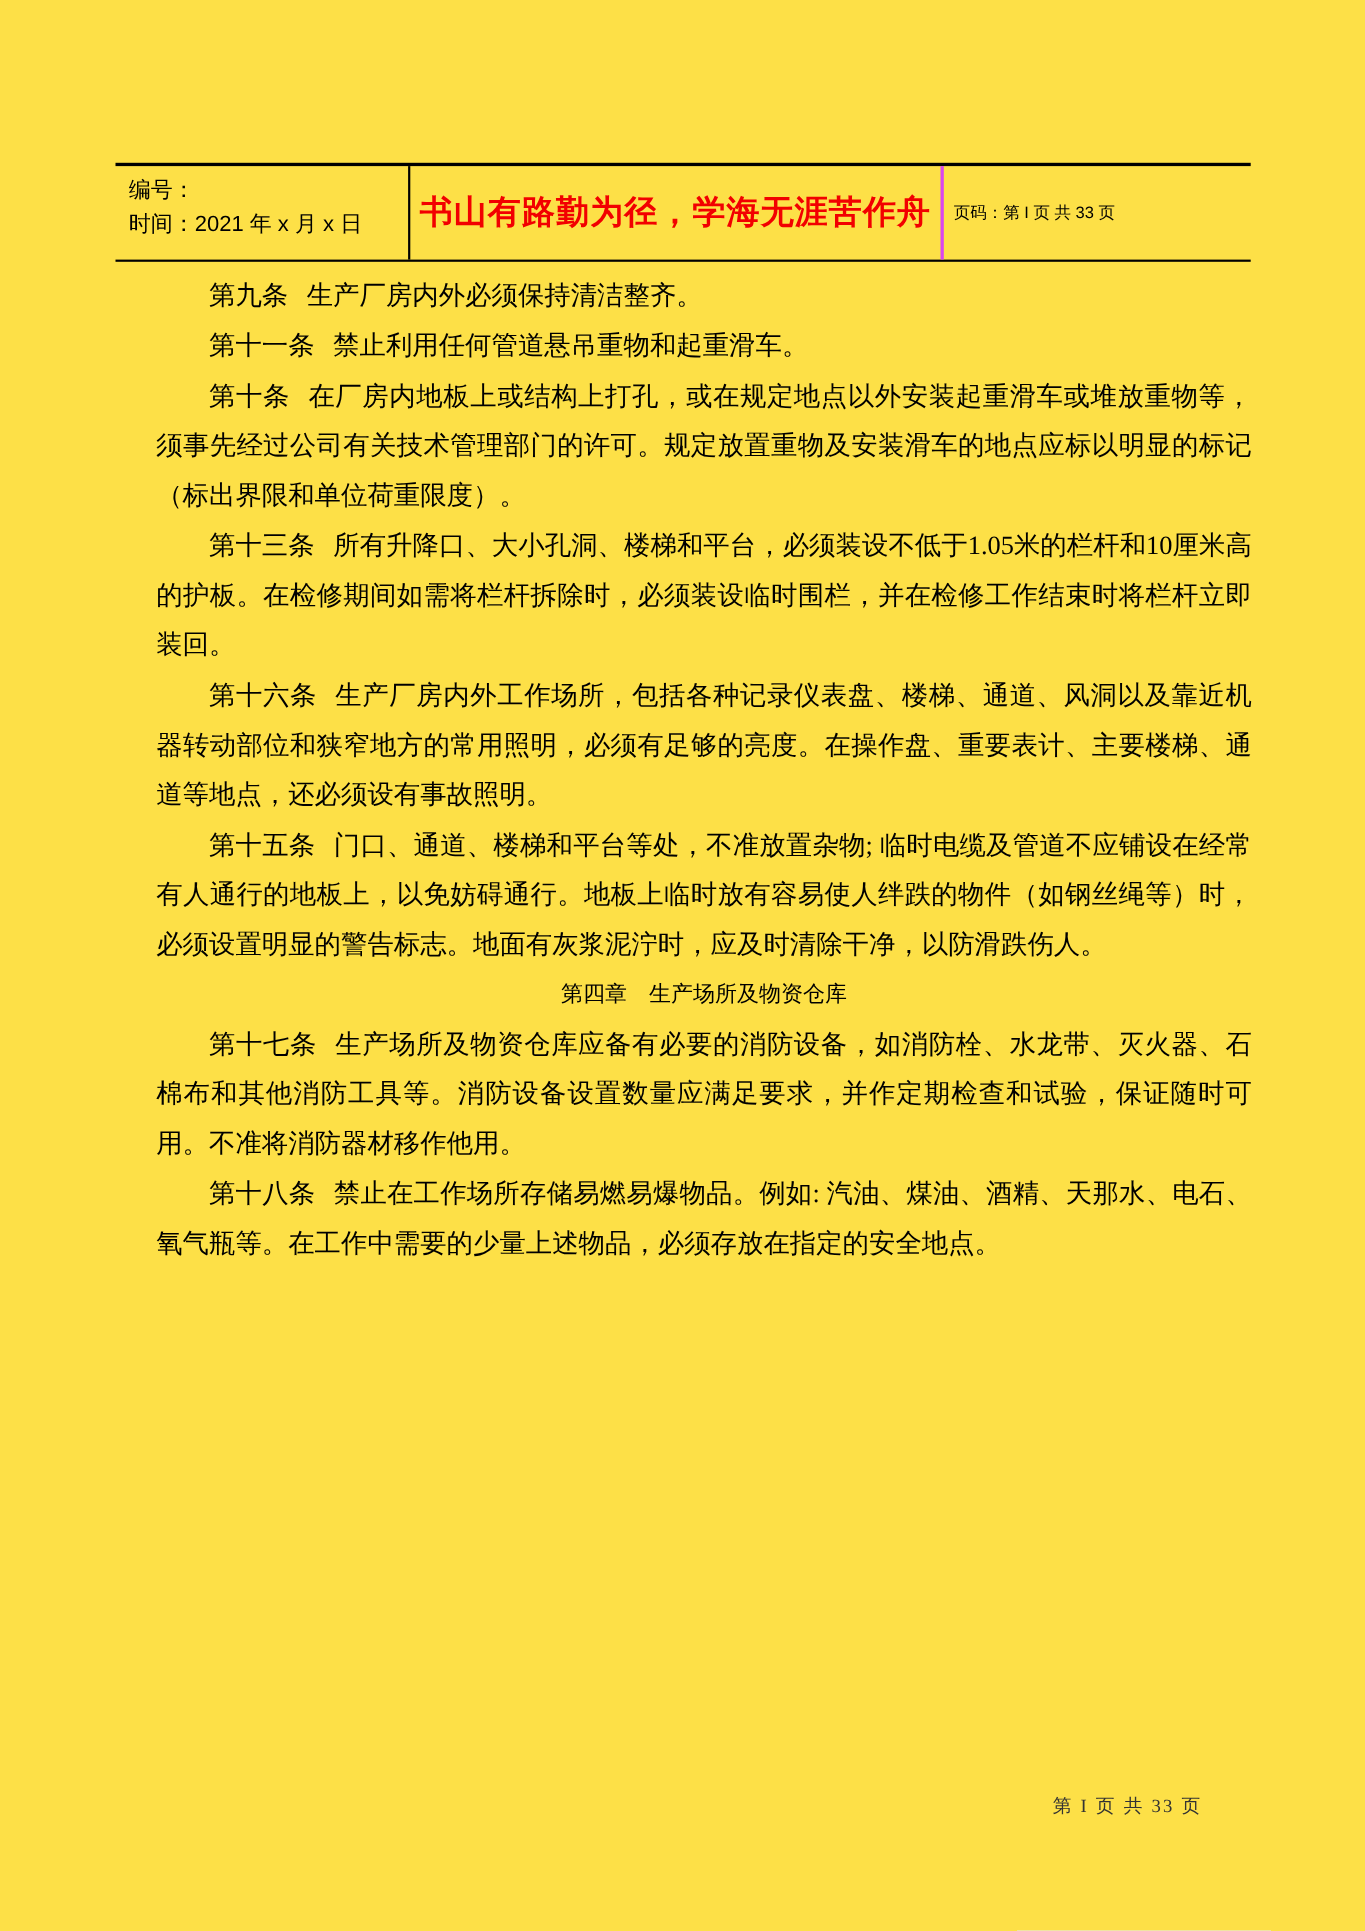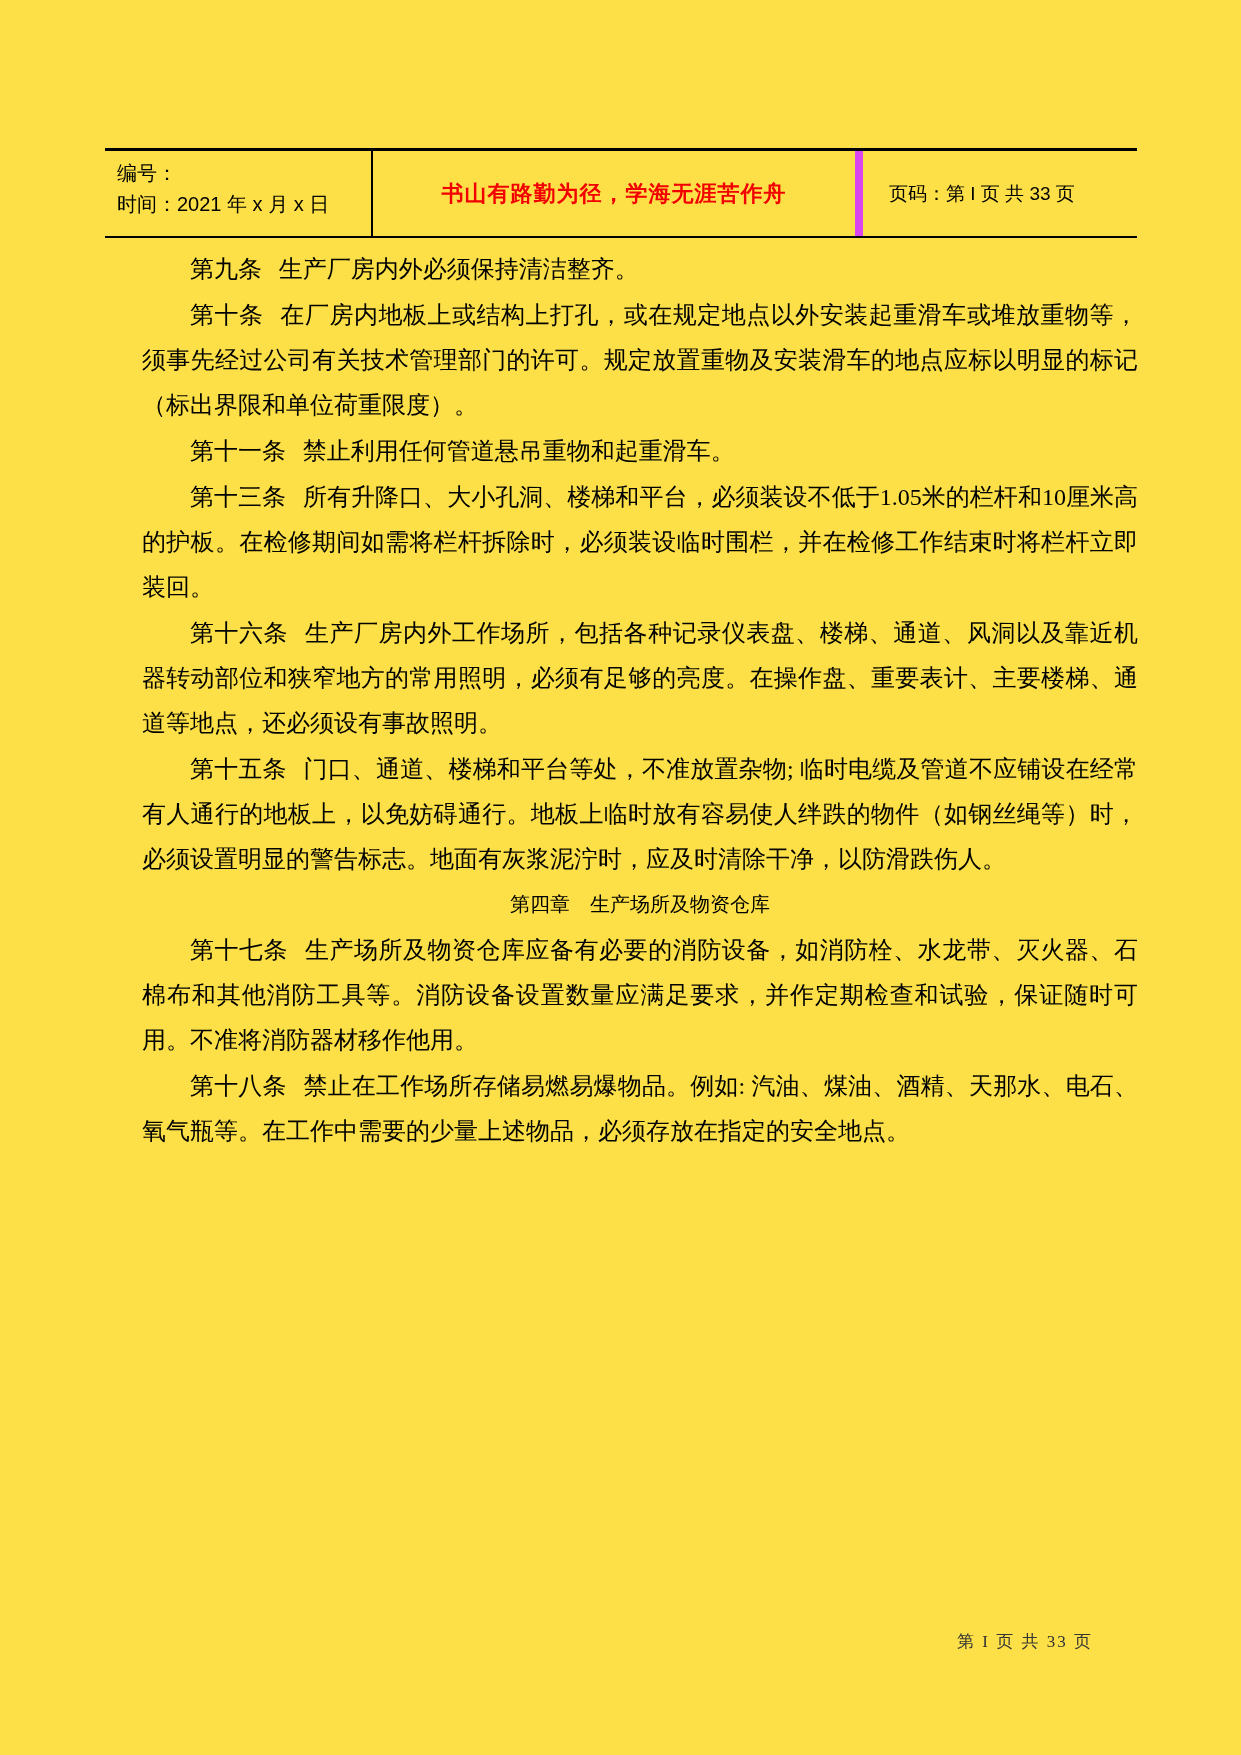--- a/index.html
+++ b/index.html
@@ -27,28 +27,28 @@
     padding:7px 0 0 12px;
     font-size:20px;line-height:31px;
     white-space:nowrap;
   }
   .hdr-mid{
     width:484px;box-sizing:border-box;
     border-left:2px solid #000;
     display:flex;align-items:center;justify-content:center;
   }
   .slogan{
-    font-size:22px;font-weight:bold;letter-spacing:1px;white-space:nowrap;
+    font-size:30px;font-weight:bold;letter-spacing:1px;white-space:nowrap;
   }
   .hdr-right{
     flex:1;box-sizing:border-box;
-    border-left:8px solid #d946ef;
+    border-left:3px solid #d946ef;
     display:flex;align-items:center;
-    padding-left:26px;
-    font-size:19px;white-space:nowrap;
+    padding-left:9px;
+    font-size:15px;white-space:nowrap;
   }
   
   .doc-body{
     position:absolute;left:142px;top:246px;width:996px;
     font-size:24px;line-height:45px;
     text-align:justify;
   }
   p.article{margin:0;text-indent:2em;}
   .num{
     font-weight:normal;
@@ -83,23 +83,23 @@
     </div>
     <div class="hdr-right">
       <span>页码：第 I 页  共 33 页</span>
     </div>
   </div>
 
   <div class="doc-body">
 
     <p class="article"><b class="num">第九条</b><span>生产厂房内外必须保持清洁整齐。</span></p>
 
+    <p class="article"><b class="num">第十一条</b><span>禁止利用任何管道悬吊重物和起重滑车。</span></p>
+
     <p class="article"><b class="num">第十条</b><span>在厂房内地板上或结构上打孔，或在规定地点以外安装起重滑车或堆放重物等，须事先经过公司有关技术管理部门的许可。规定放置重物及安装滑车的地点应标以明显的标记（标出界限和单位荷重限度）。</span></p>
-
-    <p class="article"><b class="num">第十一条</b><span>禁止利用任何管道悬吊重物和起重滑车。</span></p>
 
 
     <p class="article"><b class="num">第十三条</b><span>所有升降口、大小孔洞、楼梯和平台，必须装设不低于1.05米的栏杆和10厘米高的护板。在检修期间如需将栏杆拆除时，必须装设临时围栏，并在检修工作结束时将栏杆立即装回。</span></p>
 
 
     <p class="article"><b class="num">第十六条</b><span>生产厂房内外工作场所，包括各种记录仪表盘、楼梯、通道、风洞以及靠近机器转动部位和狭窄地方的常用照明，必须有足够的亮度。在操作盘、重要表计、主要楼梯、通道等地点，还必须设有事故照明。</span></p>
 
     <p class="article"><b class="num">第十五条</b><span>门口、通道、楼梯和平台等处，不准放置杂物; 临时电缆及管道不应铺设在经常有人通行的地板上，以免妨碍通行。地板上临时放有容易使人绊跌的物件（如钢丝绳等）时，必须设置明显的警告标志。地面有灰浆泥泞时，应及时清除干净，以防滑跌伤人。</span></p>
 
     <h2 class="chapter">第四章　生产场所及物资仓库</h2>

